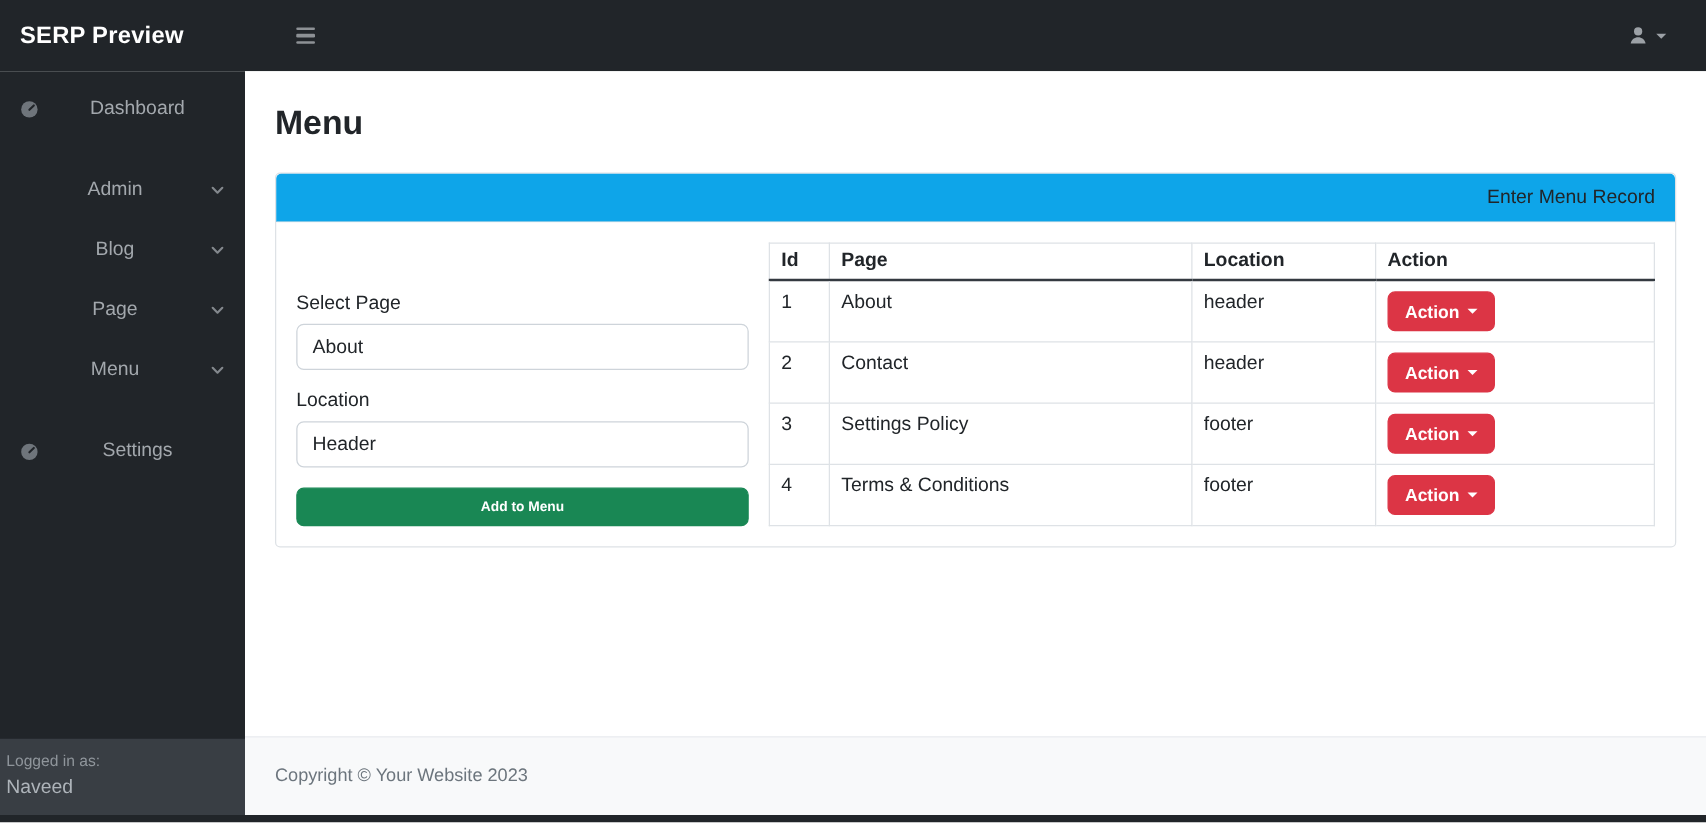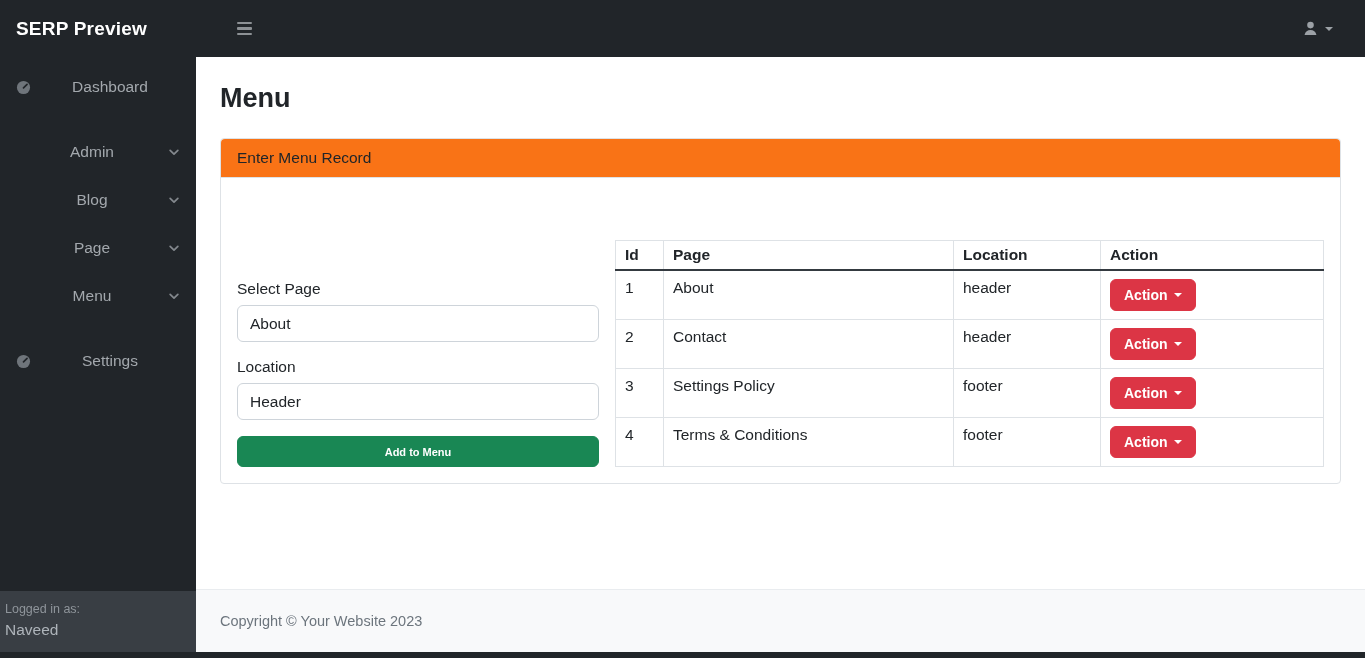--- a/index.html
+++ b/index.html
@@ -34,32 +34,32 @@
   .side-footer .small-lbl { color:#8f959b; font-size:12.5px; margin-bottom:5px; }
   .side-footer .uname { color:#aeb4ba; font-size:15.5px; }
 
   
   .content { flex:1 1 auto; display:flex; flex-direction:column; background:#fff; min-width:0; }
   .main-area { flex:1 1 auto; padding:0 24px; }
   .page-title { font-size:27px; font-weight:700; color:#212529; margin:26px 0 24px; }
 
   
   .card { border:1px solid #dee2e6; border-radius:4px; background:#fff; }
-  .card-header { background:#f97316; border-bottom:1px solid #dee2e6; padding:10px 16px; font-size:15.5px; color:#212529; border-radius:4px 4px 0 0; }
+  .card-header { background:#0ea5e9; border-bottom:1px solid #dee2e6; padding:10px 16px; font-size:15.5px; color:#212529; border-radius:4px 4px 0 0;text-align:right; }
   .card-body { padding:16px; display:flex; align-items:flex-end; }
 
   
   .form-col { width:362px; flex:0 0 362px; margin-right:16px; }
   .form-label { display:block; font-size:15.5px; color:#212529; margin-bottom:7px; }
   .form-control { width:100%; height:37px; border:1px solid #ced4da; border-radius:6px; padding:6px 12px; font-size:15.5px; color:#212529; font-family:"Liberation Sans",sans-serif; background:#fff; margin-bottom:16px; }
   .btn-green { display:block; width:100%; height:31px; background:#198754; border:1px solid #198754; border-radius:6px; color:#fff; font-size:11px; font-weight:600; font-family:"Liberation Sans",sans-serif; cursor:pointer; }
 
   
   .tbl-wrap { flex:1 1 auto; }
-  table.menu-table { width:100%; border-collapse:collapse; font-size:15.5px; color:#212529;margin-top:46px; }
+  table.menu-table { width:100%; border-collapse:collapse; font-size:15.5px; color:#212529; }
   .menu-table th, .menu-table td { border:1px solid #dee2e6; text-align:left; }
   .menu-table th { font-weight:700; padding:5px 9px; border-bottom:2px solid #343a40; }
   .menu-table td { padding:8px 9px; vertical-align:top; }
   .menu-table .col-id { width:48px; }
   .menu-table .col-page { width:290px; }
   .menu-table .col-loc { width:147px; }
   .btn-red { background:#dc3545; border:1px solid #dc3545; border-radius:6px; color:#fff; font-size:14px; font-weight:600; font-family:"Liberation Sans",sans-serif; padding:7px 13px; cursor:pointer; display:inline-flex; align-items:center; gap:6px; }
   .btn-red .caret { width:0; height:0; border-left:4px solid transparent; border-right:4px solid transparent; border-top:4.5px solid #fff; }
 
   

